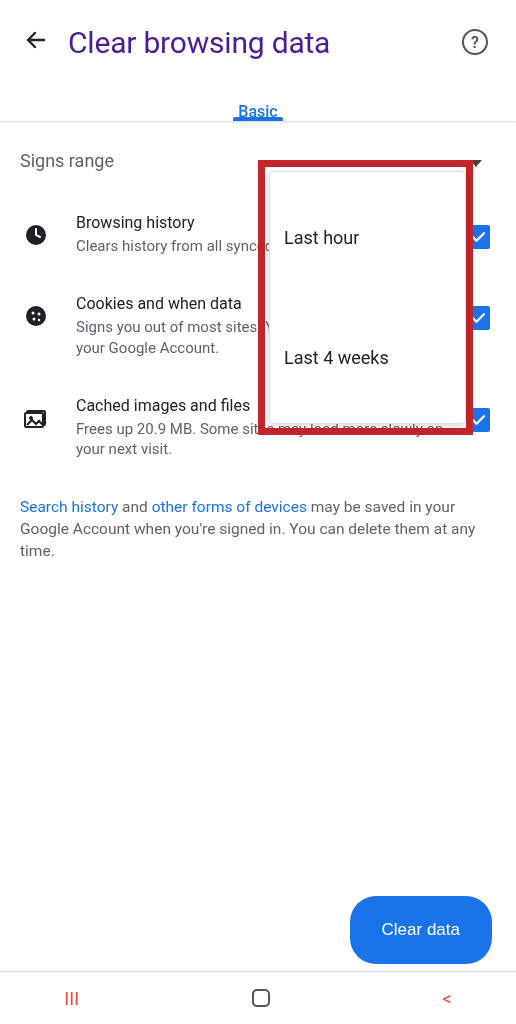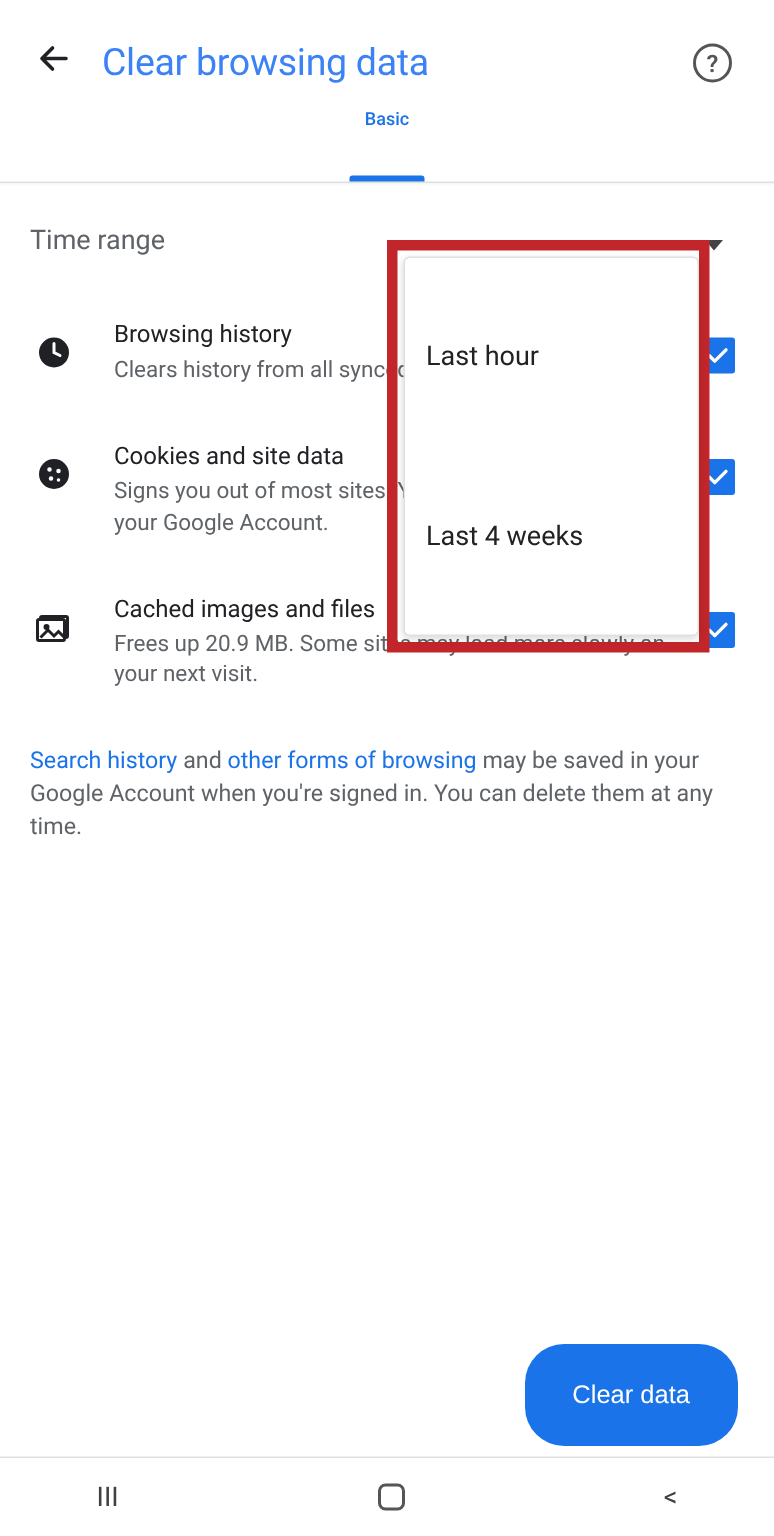--- a/index.html
+++ b/index.html
@@ -22,23 +22,23 @@
   }
   .back-icon {
     font-size: 22px;
     font-weight: 500;
     cursor: pointer;
     padding-right: 20px;
     padding-left: 4px;
   }
   .page-title {
     flex: 1;
-    font-size: 25px;
+    font-size: 30px;
     font-weight: 400;
-    color: #3b82f6;
+    color: #4c1d95;
     letter-spacing: -0.2px;
   }
   .help-icon {
     width: 26px;
     height: 26px;
     border: 2px solid #555;
     border-radius: 50%;
     display: flex;
     align-items: center;
     justify-content: center;
@@ -51,23 +51,23 @@
 
   .tabs {
     display: flex;
     height: 50px;
     border-bottom: 1px solid #e0e0e0;
     box-shadow: 0 1px 2px rgba(0,0,0,.05);
   }
   .tab {
     flex: 1;
     display: flex;
-    align-items: flex-start;
+    align-items: flex-end;
     justify-content: center;
-    font-size: 12px;
+    font-size: 16px;
     color: #5f6368;
     cursor: pointer;
     position: relative;
   }
   .tab.active { color: #1a73e8; font-weight: 500; }
   .tab-indicator {
     position: absolute;
     bottom: 0;
     width: 50px;
     height: 4px;
@@ -183,21 +183,21 @@
     background: #e0e0e0;
   }
 
   .navbar {
     position: absolute;
     bottom: 0; left: 0; right: 0;
     height: 52px;
     display: flex;
     align-items: center;
     justify-content: space-around;
-    color: #404040;
+    color: #ef4444;
     gap: 44px;
   }
   .navbar div { font-size: 18px; cursor: pointer; }
   .nav-square {
     width: 18px; height: 18px;
     border: 2px solid #555;
     border-radius: 5px;
   }
 
   
@@ -244,21 +244,21 @@
 </div>
 
 <div class="tabs">
   <div class="tab active">
     <span>Basic</span>
     <div class="tab-indicator"></div>
   </div>
 </div>
 
 <div class="time-range-row">
-  <div class="time-range-label">Time range</div>
+  <div class="time-range-label">Signs range</div>
   <div class="dropdown-caret"></div>
 </div>
 
 <div class="settings-list">
 
   <div class="setting-row">
     <div class="setting-icon">
       <svg class="clock-svg" viewBox="0 0 24 24">
           <circle cx="12" cy="12" r="10"></circle>
           <path d="M12 6v6l4 2" stroke="#fff" stroke-width="2" fill="none" stroke-linecap="round"></path>
@@ -281,21 +281,21 @@
     <div class="setting-icon">
       <svg class="cookie-svg" viewBox="0 0 24 24">
           <circle cx="12" cy="12" r="10"></circle>
           <circle cx="9" cy="9" r="1.5" fill="#fff"></circle>
           <circle cx="15" cy="10" r="1.5" fill="#fff"></circle>
           <circle cx="10" cy="15" r="1.5" fill="#fff"></circle>
           <circle cx="15" cy="16" r="1.2" fill="#fff"></circle>
         </svg>
     </div>
     <div class="setting-text">
-      <div class="setting-title">Cookies and site data</div>
+      <div class="setting-title">Cookies and when data</div>
       <div class="setting-desc">Signs you out of most sites. You won't be signed out of your Google Account.</div>
     </div>
     <div class="setting-check">
       <div class="checkbox">
           <svg viewBox="0 0 24 24">
             <path d="M5 12l5 5L20 7" stroke="#fff" stroke-width="3" fill="none" stroke-linecap="round" stroke-linejoin="round"></path>
           </svg>
         </div>
     </div>
   </div>
@@ -318,21 +318,21 @@
           <svg viewBox="0 0 24 24">
             <path d="M5 12l5 5L20 7" stroke="#fff" stroke-width="3" fill="none" stroke-linecap="round" stroke-linejoin="round"></path>
           </svg>
         </div>
     </div>
   </div>
 
 </div>
 
 <div class="footnote">
-  <a>Search history</a><span> and </span><a>other forms of browsing</a><span> may be saved in your Google Account when you're signed in. You can delete them at any time.</span>
+  <a>Search history</a><span> and </span><a>other forms of devices</a><span> may be saved in your Google Account when you're signed in. You can delete them at any time.</span>
 </div>
 
 <div class="bottom-bar">
   <button class="clear-btn">Clear data</button>
 </div>
 
 <div class="divider-bottom"></div>
 
 <div class="navbar">
   <div>III</div>

